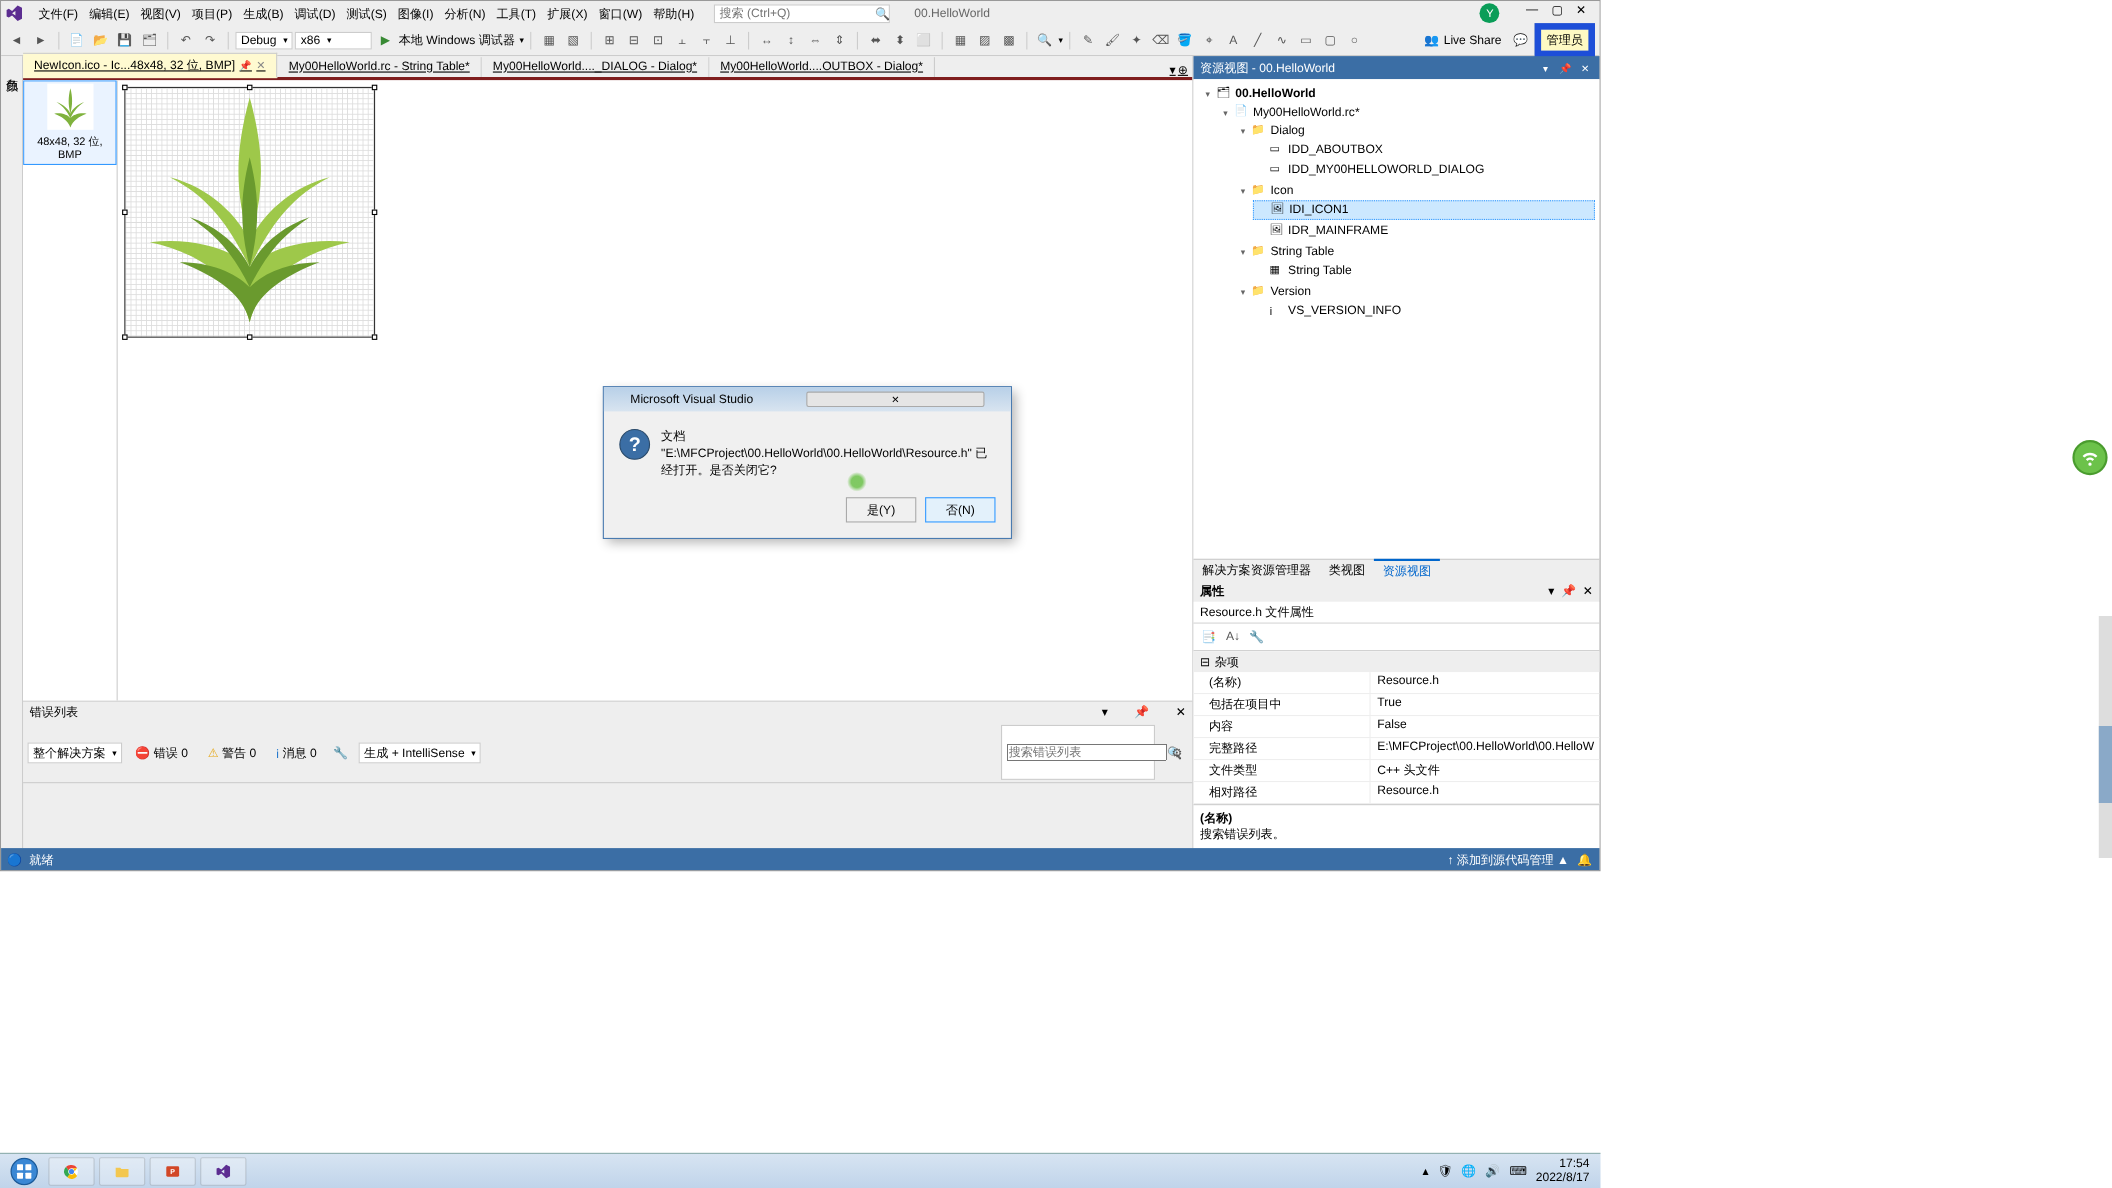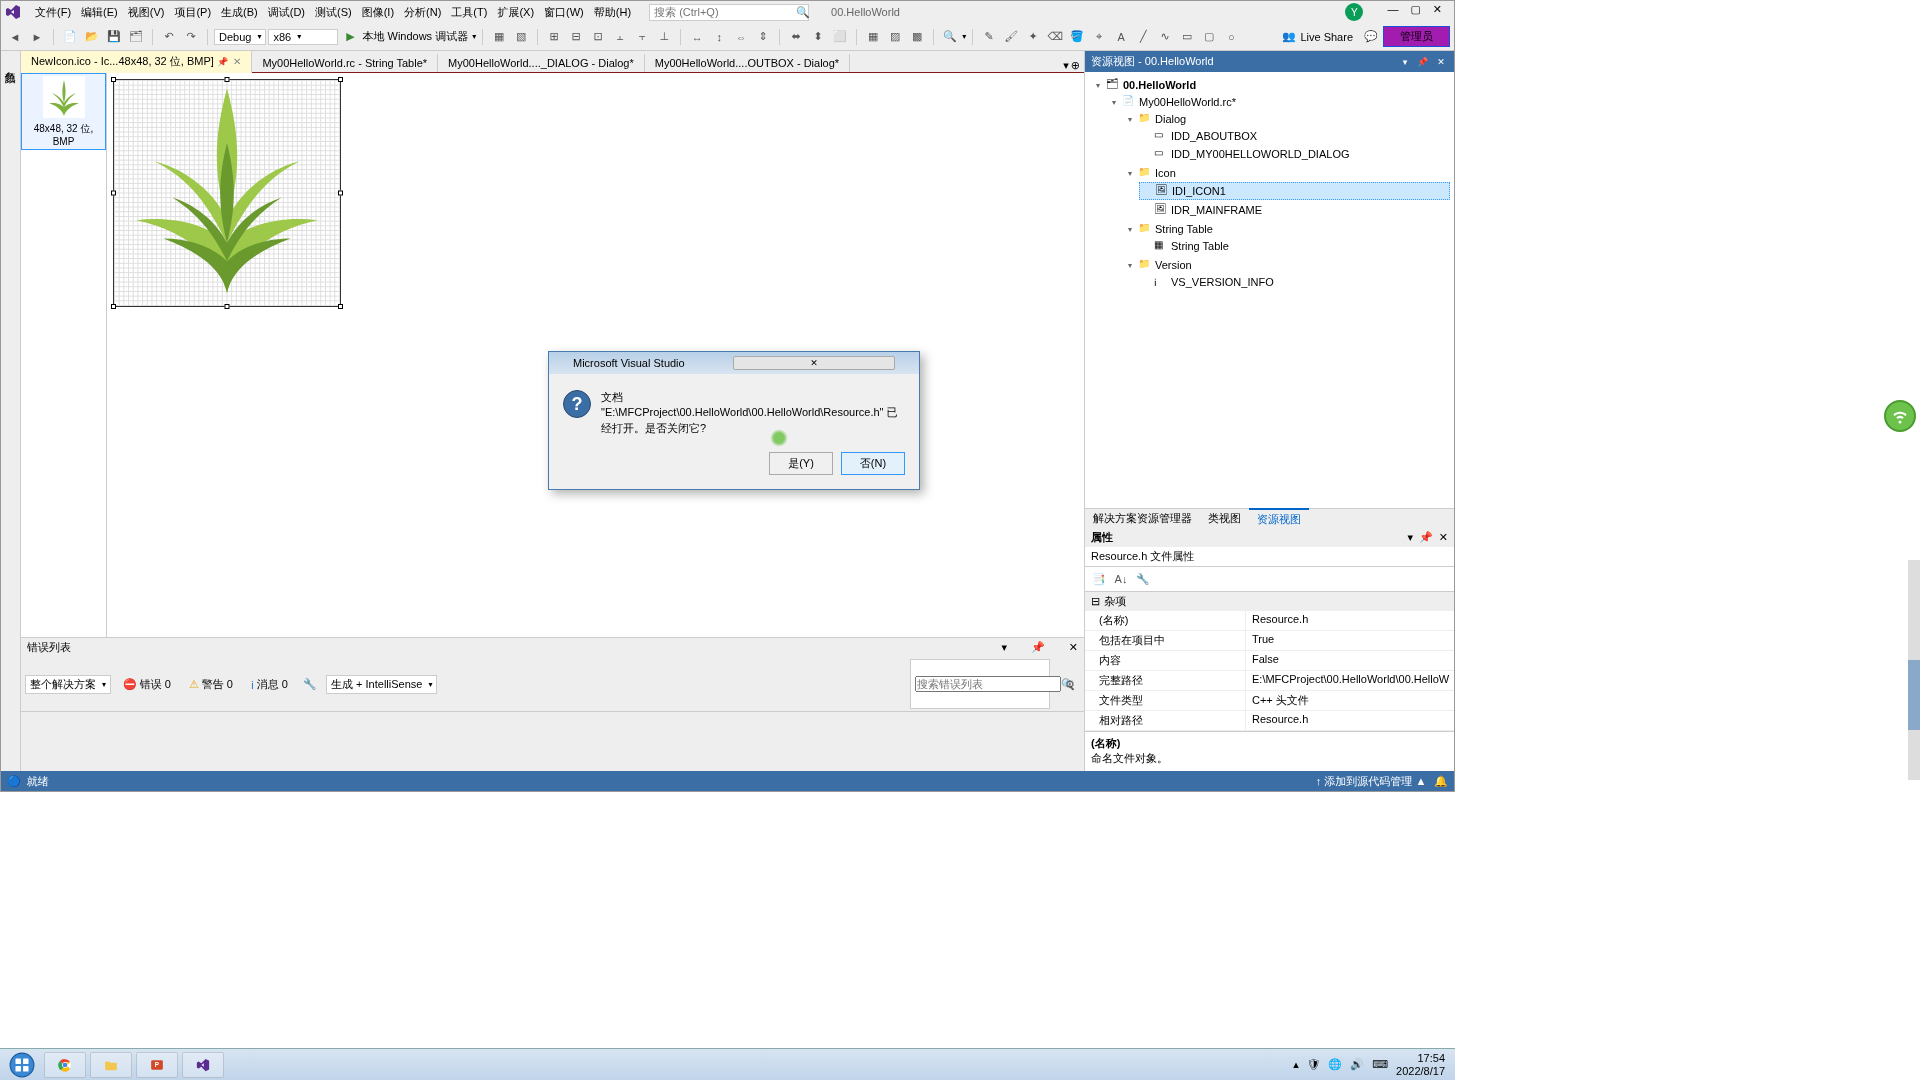--- a/index.html
+++ b/index.html
@@ -20,32 +20,32 @@
 .avatar-circle { width: 18px; height: 18px; border-radius: 50%; background: #0a9d58; color: #fff; display: flex; align-items: center; justify-content: center; font-size: 10px; margin-right: 12px; }
 
 
 .toolbar { height: 28px; background: #eee; border-bottom: 1px solid #ccc; display: flex; align-items: center; padding: 0 4px; gap: 2px; }
 .tb-btn { width: 20px; height: 20px; display: flex; align-items: center; justify-content: center; color: #555; }
 .tb-sep { width: 1px; height: 16px; background: #ccc; margin: 0 4px; }
 .tb-combo { border: 1px solid #ccc; background: #fff; padding: 1px 4px; min-width: 50px; display: flex; align-items: center; }
 .tb-combo::after { content: "▾"; margin-left: 6px; font-size: 8px; }
 .tb-play { color: #388a34; }
 .live-share { margin-left: auto; padding: 2px 6px; display: flex; align-items: center; gap: 4px; }
-.admin-btn { padding: 2px 16px; border: 1px solid #1d4ed8; background: #a21caf; }
+.admin-btn { padding: 2px 5px; border: 6px solid #1d4ed8; background: #fef9c3; }
 
 
 .main-split { flex: 1; display: flex; min-height: 0; }
 
 
 .left-strip { width: 20px; background: #eee; border-right: 1px solid #ccc; writing-mode: vertical-rl; text-orientation: mixed; padding: 8px 2px; font-size: 11px; display: flex; justify-content: flex-start; }
 .left-strip span { background: #eee; padding: 4px 1px; }
 
 
 .editor-area { flex: 1; display: flex; flex-direction: column; min-width: 0; }
-.doc-tabs { height: 22px; background: #eee; display: flex; align-items: flex-end; border-bottom: 1px solid #7f1d1d; }
+.doc-tabs { height: 22px; background: #eee; display: flex; align-items: flex-end; border-bottom: 3px solid #7f1d1d; text-decoration: underline; }
 .doc-tab { padding: 3px 10px; background: #eee; border-right: 1px solid #ccc; cursor: default; display: flex; align-items: center; gap: 4px; white-space: nowrap; }
 .doc-tab.active { background: #fffad1; border-top: 1px solid #ccc; border-bottom: 1px solid #fffad1; position: relative; top: 1px; }
 .doc-tab .pin { color: #888; font-size: 9px; }
 .doc-tab .close { color: #888; font-size: 10px; }
 .doc-tabs-spacer { flex: 1; }
 .doc-tabs-ctrl { display: flex; gap: 2px; padding: 0 4px; }
 
 
 .editor-body { flex: 1; background: #fff; display: flex; overflow: hidden; }
 .thumb-strip { width: 86px; border-right: 1px solid #ccc; padding: 0; background: #fff; }
@@ -490,21 +490,21 @@
               <span class="k">文件类型</span>
               <span class="v">C++ 头文件</span>
             </div>
           <div class="props-row">
               <span class="k">相对路径</span>
               <span class="v">Resource.h</span>
             </div>
         </div>
         <div class="props-desc">
           <b>(名称)</b><br>
-          <span>命名文件对象。</span>
+          <span>搜索错误列表。</span>
         </div>
       </div>
     </div>
   </div>
 
   <div class="status-bar">
     <span>🔵</span>
     <span style="margin-left:6px">就绪</span>
     <div class="status-right">
       <span>↑ 添加到源代码管理 ▲</span>

